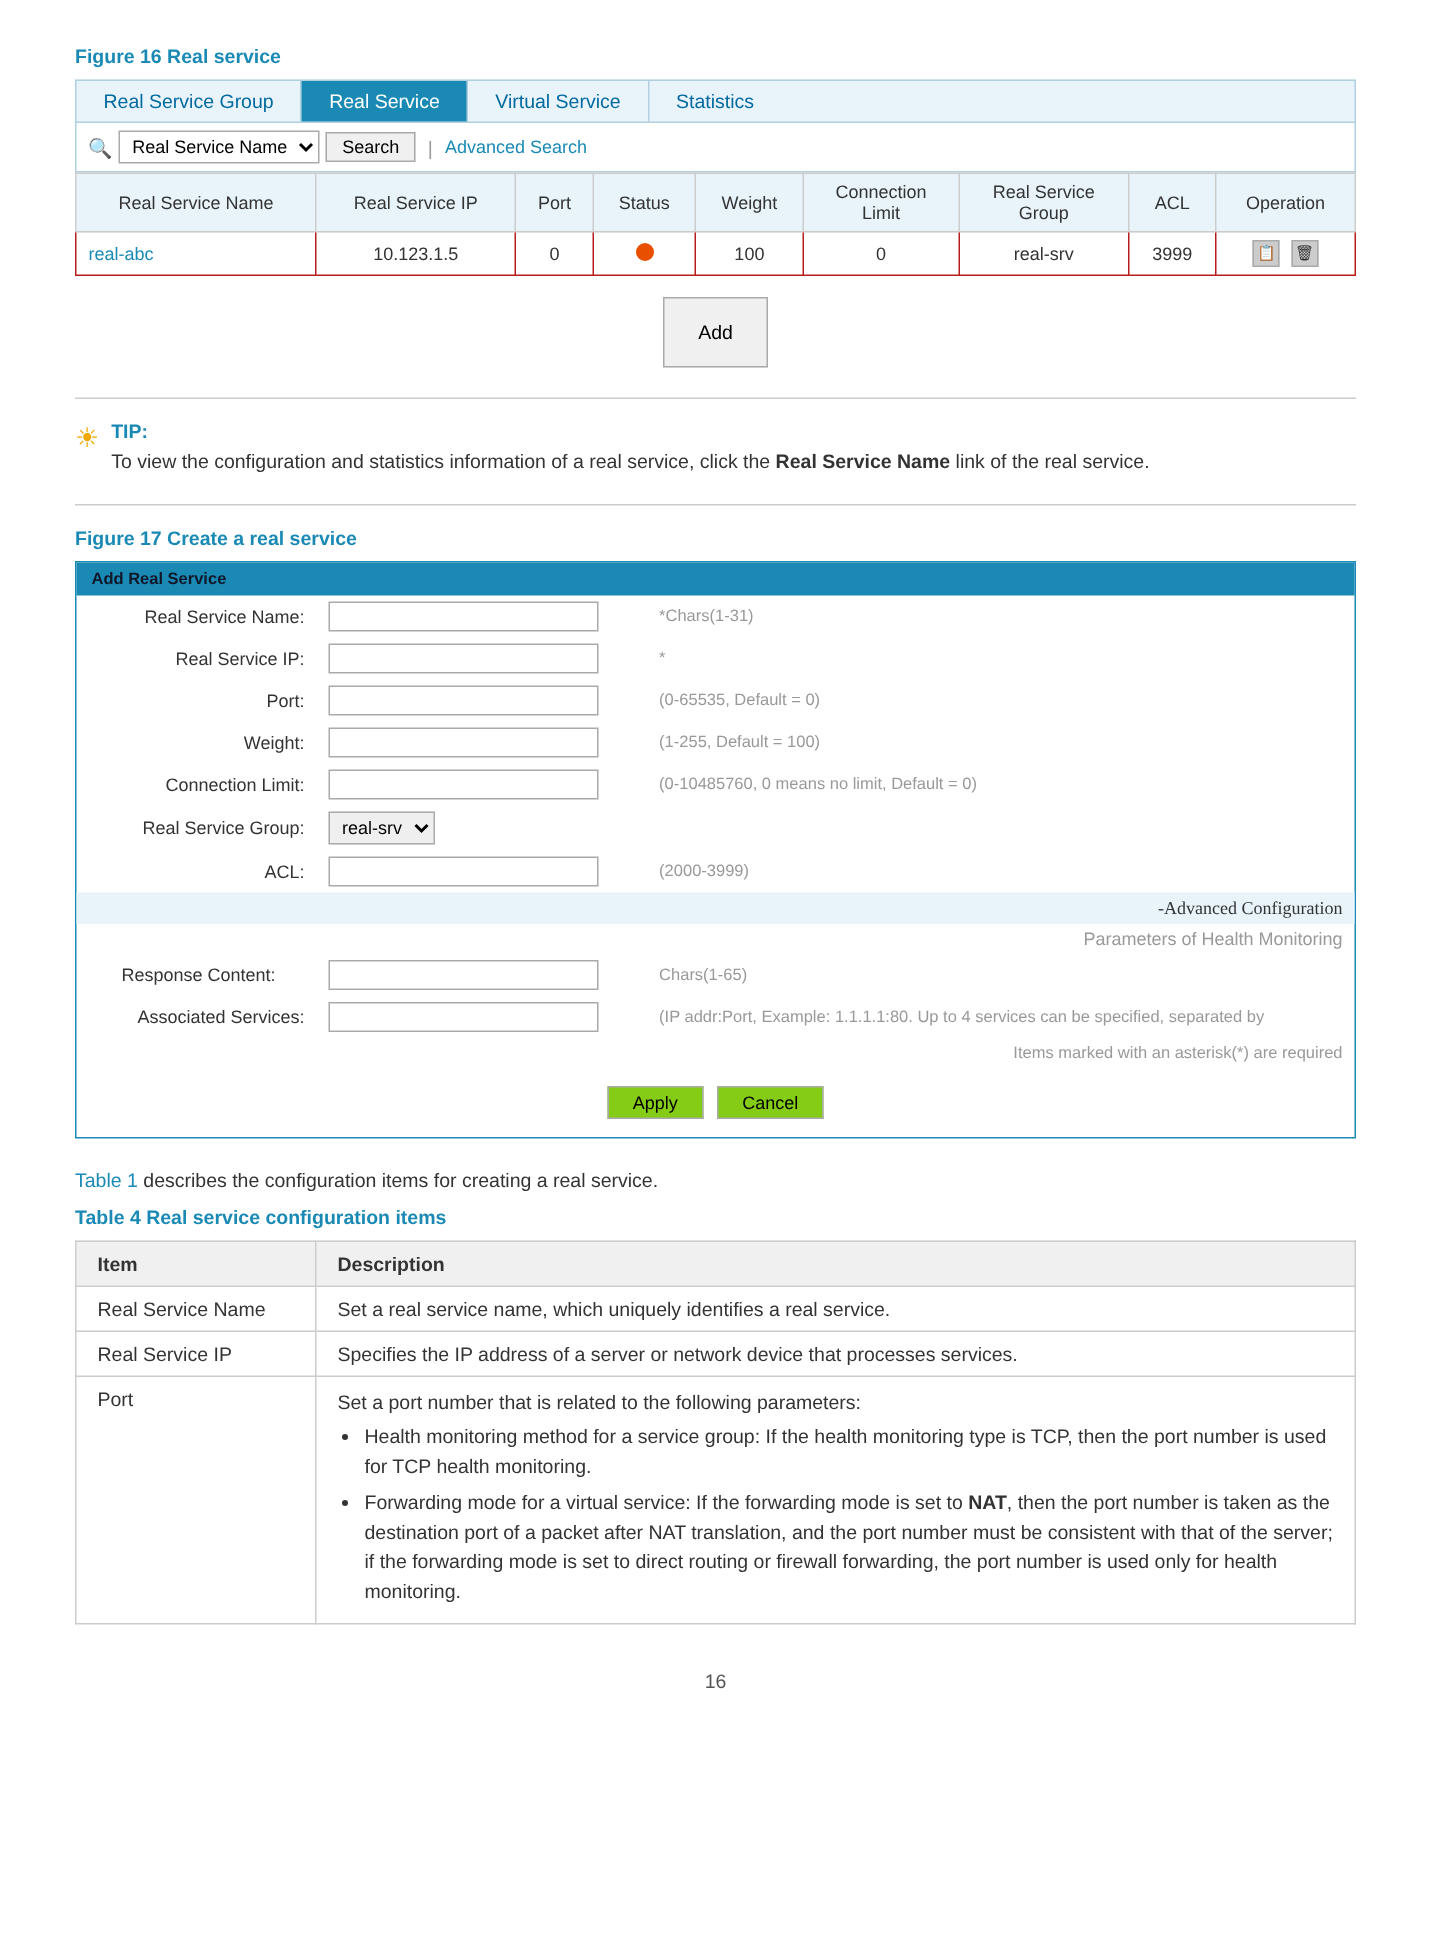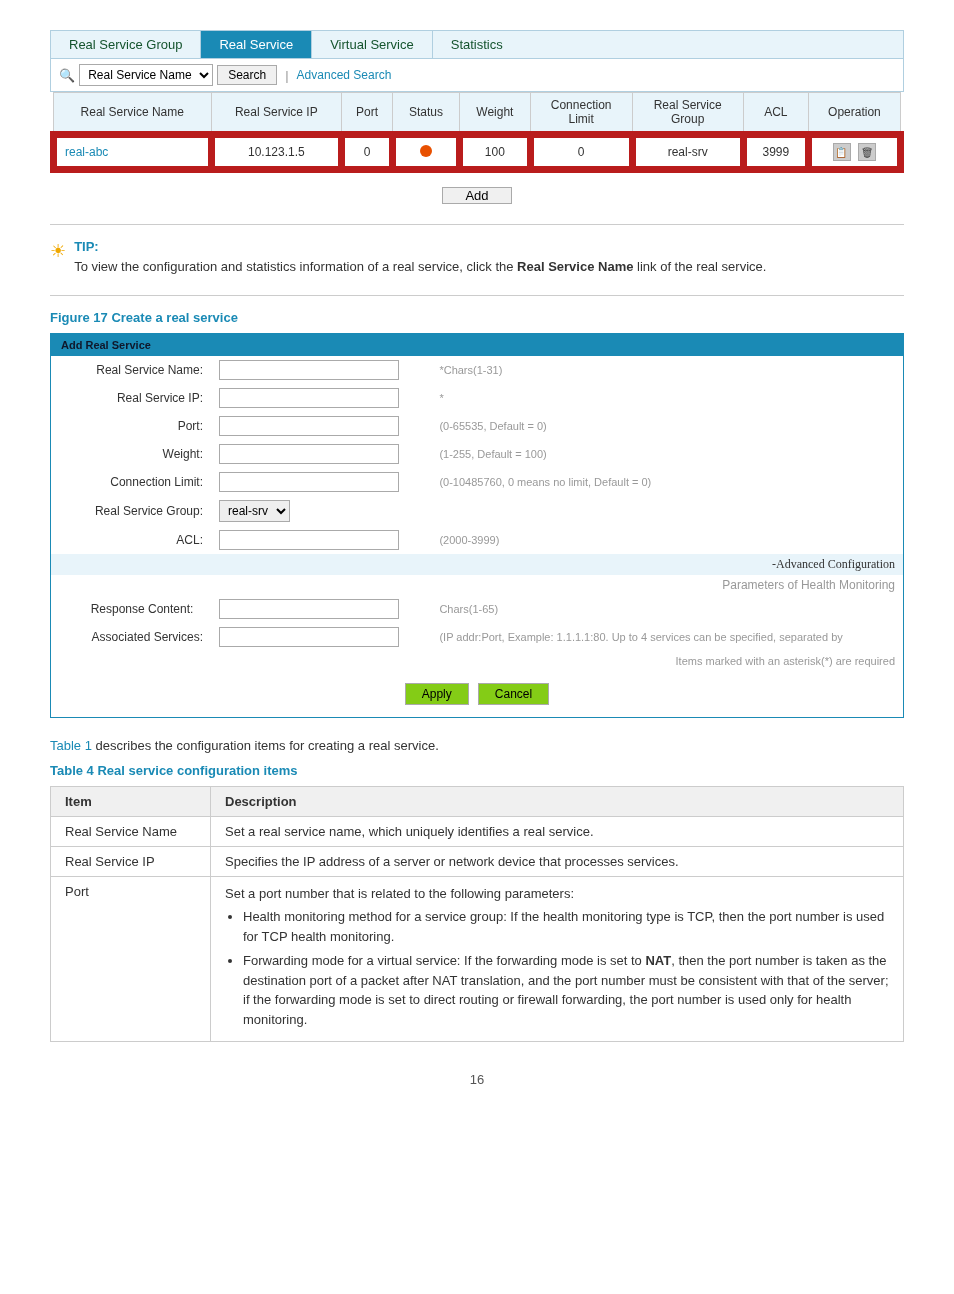--- a/index.html
+++ b/index.html
@@ -23,21 +23,21 @@
     
     .tab-bar {
       display: flex;
       border: 1px solid #b0cfe0;
       background: #e8f4fa;
       width: 100%;
     }
     .tab {
       padding: 6px 18px;
       font-size: 13px;
-      color: #14532d;
+      color: #0369a1;
       cursor: pointer;
       border-right: 1px solid #b0cfe0;
     }
     .tab.active {
       background: #1a8ab5;
       color: #fff;
     }
     .tab:last-child { border-right: none; }
 
     
@@ -79,21 +79,21 @@
     }
     .data-table th {
       background: #e8f4fa;
       border: 1px solid #ccc;
       padding: 5px 8px;
       font-size: 12px;
       font-weight: normal;
       text-align: center;
     }
     .data-table td {
-      border: 7px solid #b91c1c;
+      border: 1px solid #b91c1c;
       padding: 5px 8px;
       font-size: 12px;
       text-align: center;
     }
     .data-table td.left { text-align: left; }
     .data-table td a { color: #1a8ab5; text-decoration: none; }
     .status-dot {
       display: inline-block;
       width: 12px;
       height: 12px;
@@ -114,21 +114,21 @@
     }
 
     
     .add-btn-container {
       text-align: center;
       margin: 14px 0 20px;
     }
     .add-btn {
       border: 1px solid #aaa;
       background: #f0f0f0;
-      padding: 0 22px;
+      padding: 15px 22px;
       font-size: 13px;
       cursor: pointer;
     }
 
     
     .hr { border: none; border-top: 1px solid #ccc; margin: 14px 0; }
 
     
     .tip-box {
       display: flex;
@@ -249,20 +249,21 @@
       text-align: center;
       color: #555;
       font-size: 13px;
       margin-top: 30px;
     }
   </style>
 </head>
 <body>
 
 <div>
+  <div class="figure-title">Figure 16 Real service</div>
 
   <div class="tab-bar">
     <div class="tab">Real Service Group</div>
     <div class="tab active">Real Service</div>
     <div class="tab">Virtual Service</div>
     <div class="tab">Statistics</div>
   </div>
 
   <div class="search-bar">
     <span class="search-icon-box">🔍</span>
@@ -371,21 +372,21 @@
         <td><input class="form-input" type="text" style=""></td>
         <td class="form-hint">(2000-3999)</td>
       </tr>
       <tr class="form-section-header">
         <td colspan="3">-Advanced Configuration</td>
       </tr>
       <tr>
         <td colspan="3" style="padding:3px 8px; font-size:12px;">Parameters of Health Monitoring</td>
       </tr>
       <tr>
-        <td style="text-align:center; padding-left:30px;">Response Content:</td>
+        <td style="text-align:left; padding-left:30px;">Response Content:</td>
         <td><input class="form-input" type="text" style=""></td>
         <td class="form-hint">Chars(1-65)</td>
       </tr>
       <tr>
         <td style="text-align:right; padding-left:30px;">Associated Services:</td>
         <td><input class="form-input" type="text" style=""></td>
         <td class="form-hint">(IP addr:Port, Example: 1.1.1.1:80. Up to 4 services can be specified, separated by</td>
       </tr>
       <tr>
         <td colspan="3" class="required-note">Items marked with an asterisk(*) are required</td>

